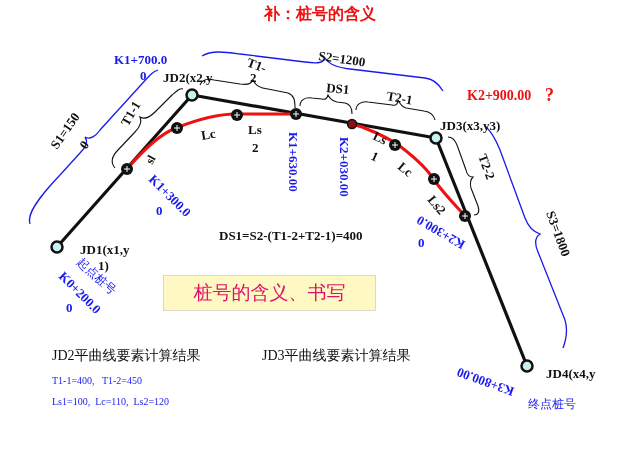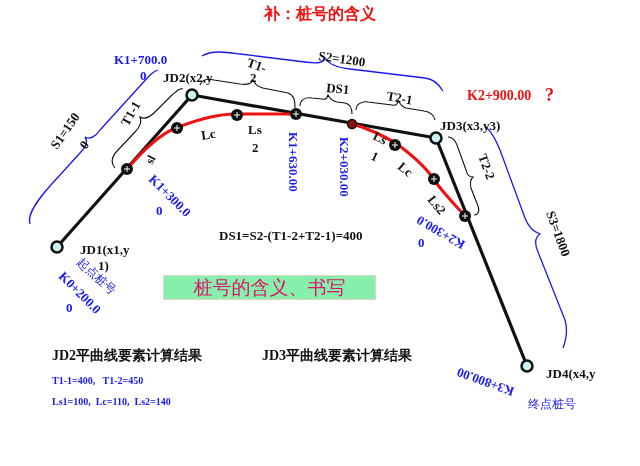--- a/index.html
+++ b/index.html
@@ -5,25 +5,25 @@
   html, body { margin: 0; padding: 0; background: #ffffff; }
   #stage { position: relative; width: 640px; height: 466px; overflow: hidden; background: #ffffff; }
   svg { position: absolute; left: 0; top: 0; }
   .serif { font-family: "Liberation Serif", "DejaVu Serif", serif; font-weight: bold; }
   .cn { font-family: "DejaVu Sans", sans-serif; }
   .lbl-black { fill: #111111; }
   .lbl-blue { fill: #1a1aee; }
   .lbl-red { fill: #ee1111; }
   #title { position: absolute; left: 0; width: 640px; top: 4px; text-align: center; color: #ee1111;
            font-family: "DejaVu Sans", sans-serif; font-weight: bold; font-size: 16px; }
-  #caption-box { position: absolute; left: 163px; top: 275px; width: 213px; height: 25px;
-                 background: #86efac; border: 1px solid #e0d6c8; box-sizing: border-box;
+  #caption-box { position: absolute; left: 163px; top: 275px; width: 213px; height: 36px;
+                 background: #fef9c3; border: 1px solid #e0d6c8; box-sizing: border-box;
                  display: flex; align-items: center; justify-content: center;
                  color: #e0106a; font-family: "DejaVu Sans", sans-serif; font-size: 19px; }
-  .result-block { position: absolute; font-family: "Liberation Serif", serif; font-weight: bold; }
+  .result-block { position: absolute; font-family: "Liberation Serif", serif; font-weight: normal; }
   .result-block .rtitle { color: #111111; font-size: 14px; margin-bottom: 10px; }
   .result-block .rline { color: #1a1aee; font-size: 10px; margin-bottom: 10px; white-space: pre; }
   #jd2-results { left: 52px; top: 347px; }
   #jd3-results { left: 262px; top: 347px; text-align: center; }
 </style>
 </head>
 <body>
 
 <div id="stage">
 
@@ -153,20 +153,20 @@
     <text class="serif lbl-black" font-size="13" x="219" y="240">DS1=S2-(T1-2+T2-1)=400</text>
   </svg>
 
   <div id="caption-box">
     <span>桩号的含义、书写</span>
   </div>
 
   <div id="jd2-results" class="result-block">
     <div class="rtitle">JD2平曲线要素计算结果</div>
     <div class="rline">T1-1=400,   T1-2=450</div>
-    <div class="rline">Ls1=100,  Lc=110,  Ls2=140</div>
+    <div class="rline">Ls1=100,  Lc=110,  Ls2=120</div>
   </div>
 
   <div id="jd3-results" class="result-block">
     <div class="rtitle">JD3平曲线要素计算结果</div>
   </div>
 
 </div>
 
 </body></html>

